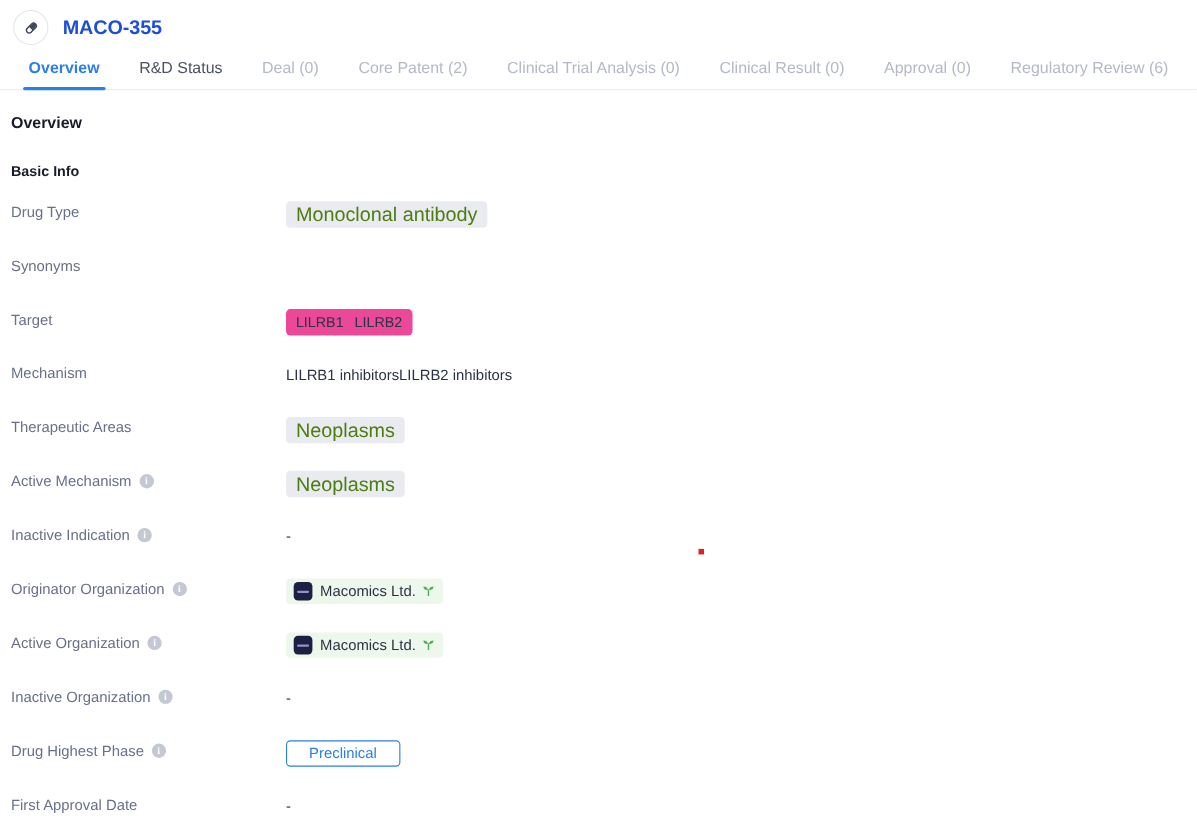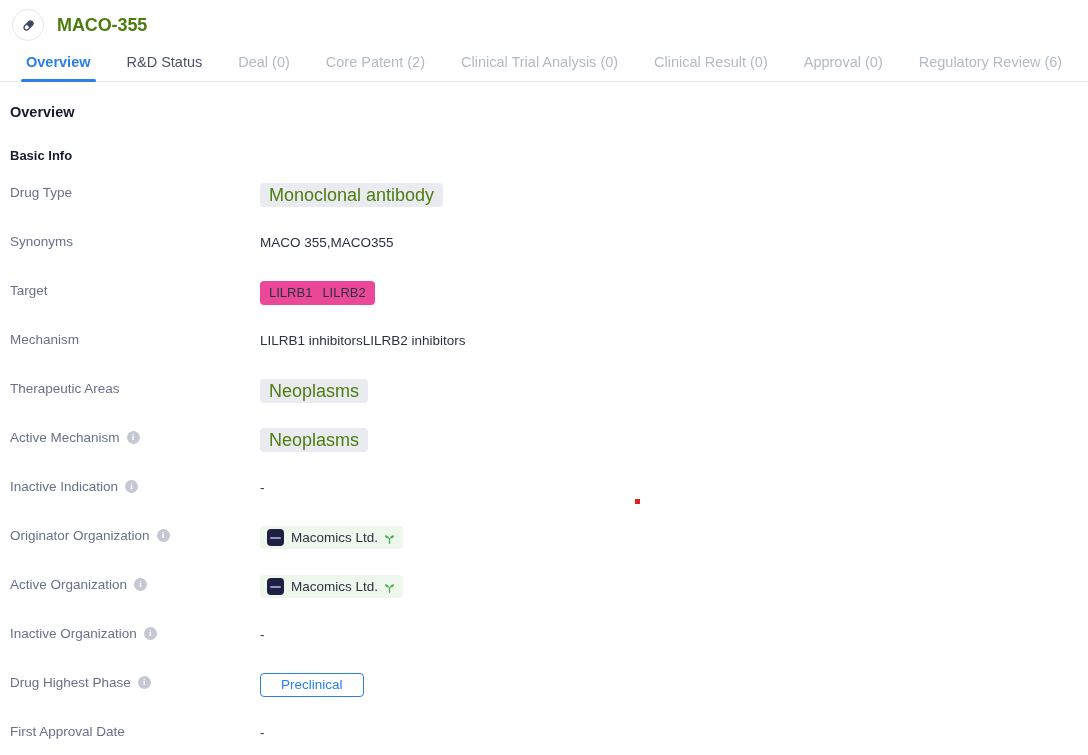--- a/index.html
+++ b/index.html
@@ -32,21 +32,21 @@
     background: #ffffff;
     display: flex;
     align-items: center;
     justify-content: center;
     flex: none;
   }
   .drug-avatar svg { display: block; }
   .page-title {
     font-size: 18px;
     font-weight: bold;
-    color: #4d7c0f;
+    color: #1d4ed8;
     margin-left: 13px;
     letter-spacing: -0.1px;
     white-space: nowrap;
   }
 
   
   .tabbar {
     position: relative;
     display: flex;
     align-items: flex-end;
@@ -170,21 +170,21 @@
 
   .plain-value { font-size: 13.5px; color: #2c3245; white-space: nowrap; }
   .dash { font-size: 13.5px; color: #2c3245; }
 
   
   .org-chip {
     background: #eef7ec;
     border-radius: 4px;
     padding: 3px 7px;
     display: flex;
-    align-items: flex-end;
+    align-items: center;
     line-height: 16px;
   }
   .org-logo {
     width: 17px;
     height: 17px;
     border-radius: 4px;
     background: #1d1f43;
     flex: none;
     display: flex;
     align-items: center;
@@ -262,25 +262,20 @@
 
   <div class="row">
     <div class="row-label">Drug Type</div>
     <div class="row-value">
       <span class="chip">Monoclonal antibody</span>
     </div>
   </div>
 
   <div class="row">
     <div class="row-label">Synonyms</div>
-    <div class="row-value">
-      <span class="plain-value">MACO 355,</span>
-      <span class="gap"></span>
-      <span class="plain-value">MACO355</span>
-    </div>
   </div>
 
   <div class="row">
     <div class="row-label">Target</div>
     <div class="row-value">
       <span class="chip-group">
         <span>LILRB1</span>
         <span>LILRB2</span>
       </span>
     </div>

